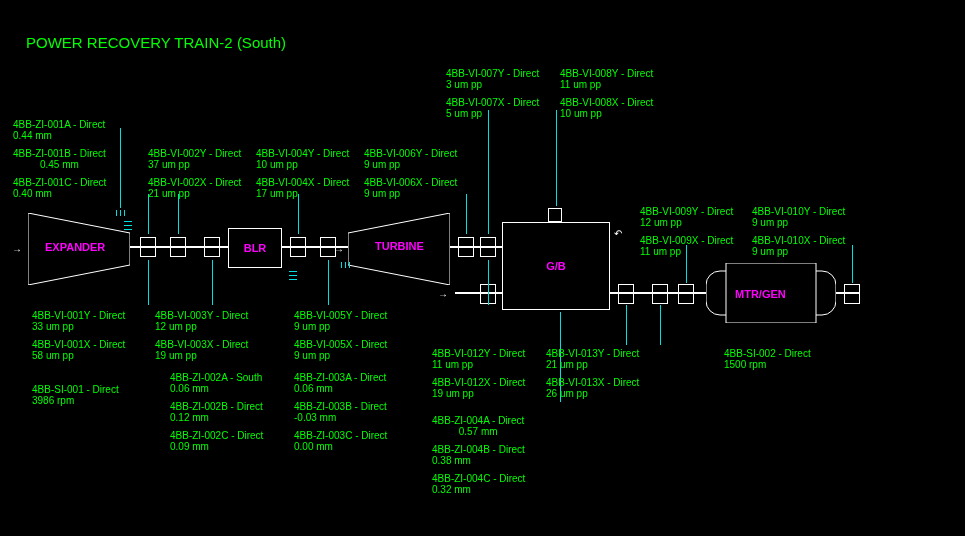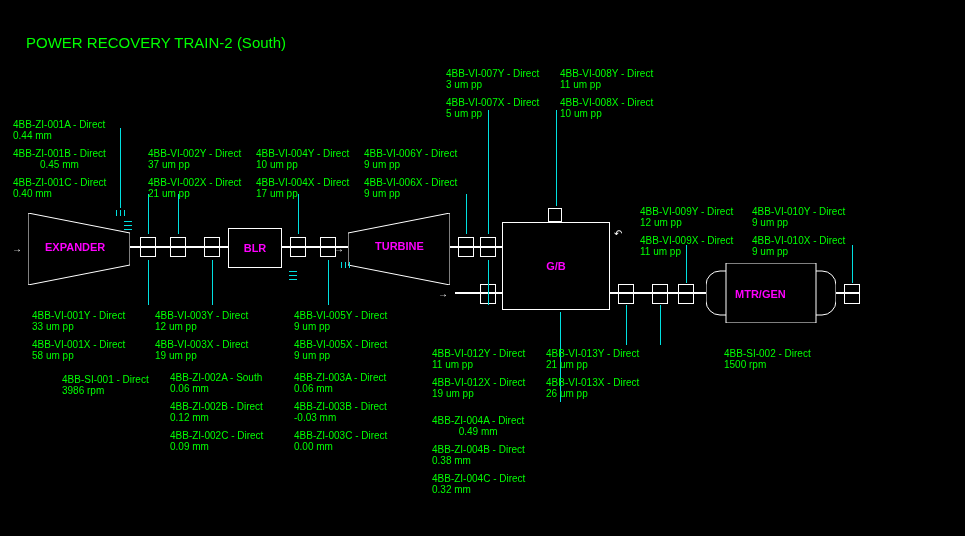--- a/index.html
+++ b/index.html
@@ -123,39 +123,39 @@
 <div class="lbl" style="left:560px;top:97px;"><span>4BB-VI-008X - Direct</span><span class="v">10 um pp</span></div>
 
 <div class="lbl" style="left:640px;top:206px;"><span>4BB-VI-009Y - Direct</span><span class="v">12 um pp</span></div>
 <div class="lbl" style="left:640px;top:235px;"><span>4BB-VI-009X - Direct</span><span class="v">11 um pp</span></div>
 
 <div class="lbl" style="left:752px;top:206px;"><span>4BB-VI-010Y - Direct</span><span class="v">9 um pp</span></div>
 <div class="lbl" style="left:752px;top:235px;"><span>4BB-VI-010X - Direct</span><span class="v">9 um pp</span></div>
 
 <div class="lbl" style="left:32px;top:310px;"><span>4BB-VI-001Y - Direct</span><span class="v">33 um pp</span></div>
 <div class="lbl" style="left:32px;top:339px;"><span>4BB-VI-001X - Direct</span><span class="v">58 um pp</span></div>
-<div class="lbl" style="left:32px;top:374px;margin-left:30px;"><span>4BB-SI-001 - Direct</span><span class="v">3986 rpm</span></div>
+<div class="lbl" style="left:32px;top:384px;"><span>4BB-SI-001 - Direct</span><span class="v">3986 rpm</span></div>
 
 <div class="lbl" style="left:155px;top:310px;"><span>4BB-VI-003Y - Direct</span><span class="v">12 um pp</span></div>
 <div class="lbl" style="left:155px;top:339px;"><span>4BB-VI-003X - Direct</span><span class="v">19 um pp</span></div>
 
 <div class="lbl" style="left:170px;top:372px;"><span>4BB-ZI-002A - South</span><span class="v">0.06 mm</span></div>
 <div class="lbl" style="left:170px;top:401px;"><span>4BB-ZI-002B - Direct</span><span class="v">0.12 mm</span></div>
 <div class="lbl" style="left:170px;top:430px;"><span>4BB-ZI-002C - Direct</span><span class="v">0.09 mm</span></div>
 
 <div class="lbl" style="left:294px;top:310px;"><span>4BB-VI-005Y - Direct</span><span class="v">9 um pp</span></div>
 <div class="lbl" style="left:294px;top:339px;"><span>4BB-VI-005X - Direct</span><span class="v">9 um pp</span></div>
 
 <div class="lbl" style="left:294px;top:372px;"><span>4BB-ZI-003A - Direct</span><span class="v">0.06 mm</span></div>
 <div class="lbl" style="left:294px;top:401px;"><span>4BB-ZI-003B - Direct</span><span class="v">-0.03 mm</span></div>
 <div class="lbl" style="left:294px;top:430px;"><span>4BB-ZI-003C - Direct</span><span class="v">0.00 mm</span></div>
 
 <div class="lbl" style="left:432px;top:348px;"><span>4BB-VI-012Y - Direct</span><span class="v">11 um pp</span></div>
 <div class="lbl" style="left:432px;top:377px;"><span>4BB-VI-012X - Direct</span><span class="v">19 um pp</span></div>
 
-<div class="lbl" style="left:432px;top:415px;text-align:center;"><span>4BB-ZI-004A - Direct</span><span class="v">0.49 mm</span></div>
+<div class="lbl" style="left:432px;top:415px;text-align:center;"><span>4BB-ZI-004A - Direct</span><span class="v">0.57 mm</span></div>
 <div class="lbl" style="left:432px;top:444px;"><span>4BB-ZI-004B - Direct</span><span class="v">0.38 mm</span></div>
 <div class="lbl" style="left:432px;top:473px;"><span>4BB-ZI-004C - Direct</span><span class="v">0.32 mm</span></div>
 
 <div class="lbl" style="left:546px;top:348px;"><span>4BB-VI-013Y - Direct</span><span class="v">21 um pp</span></div>
 <div class="lbl" style="left:546px;top:377px;"><span>4BB-VI-013X - Direct</span><span class="v">26 um pp</span></div>
 
 <div class="lbl" style="left:724px;top:348px;"><span>4BB-SI-002 - Direct</span><span class="v">1500 rpm</span></div>
 
 </body></html>

